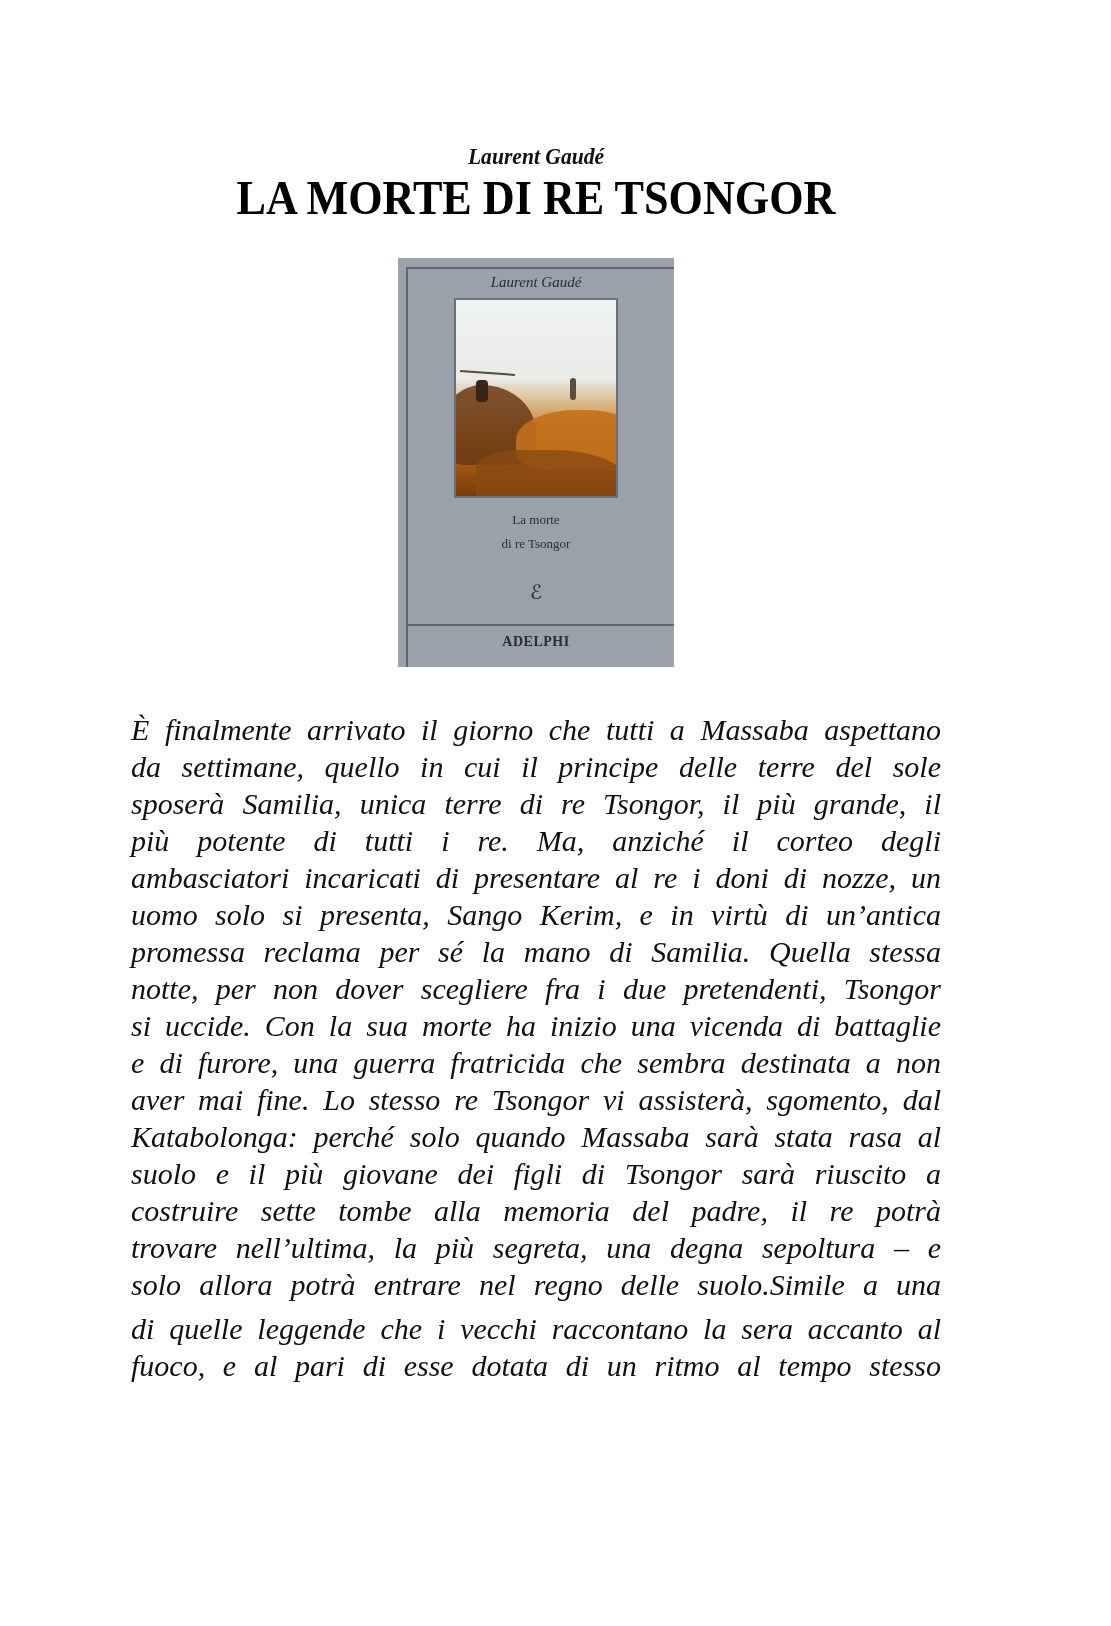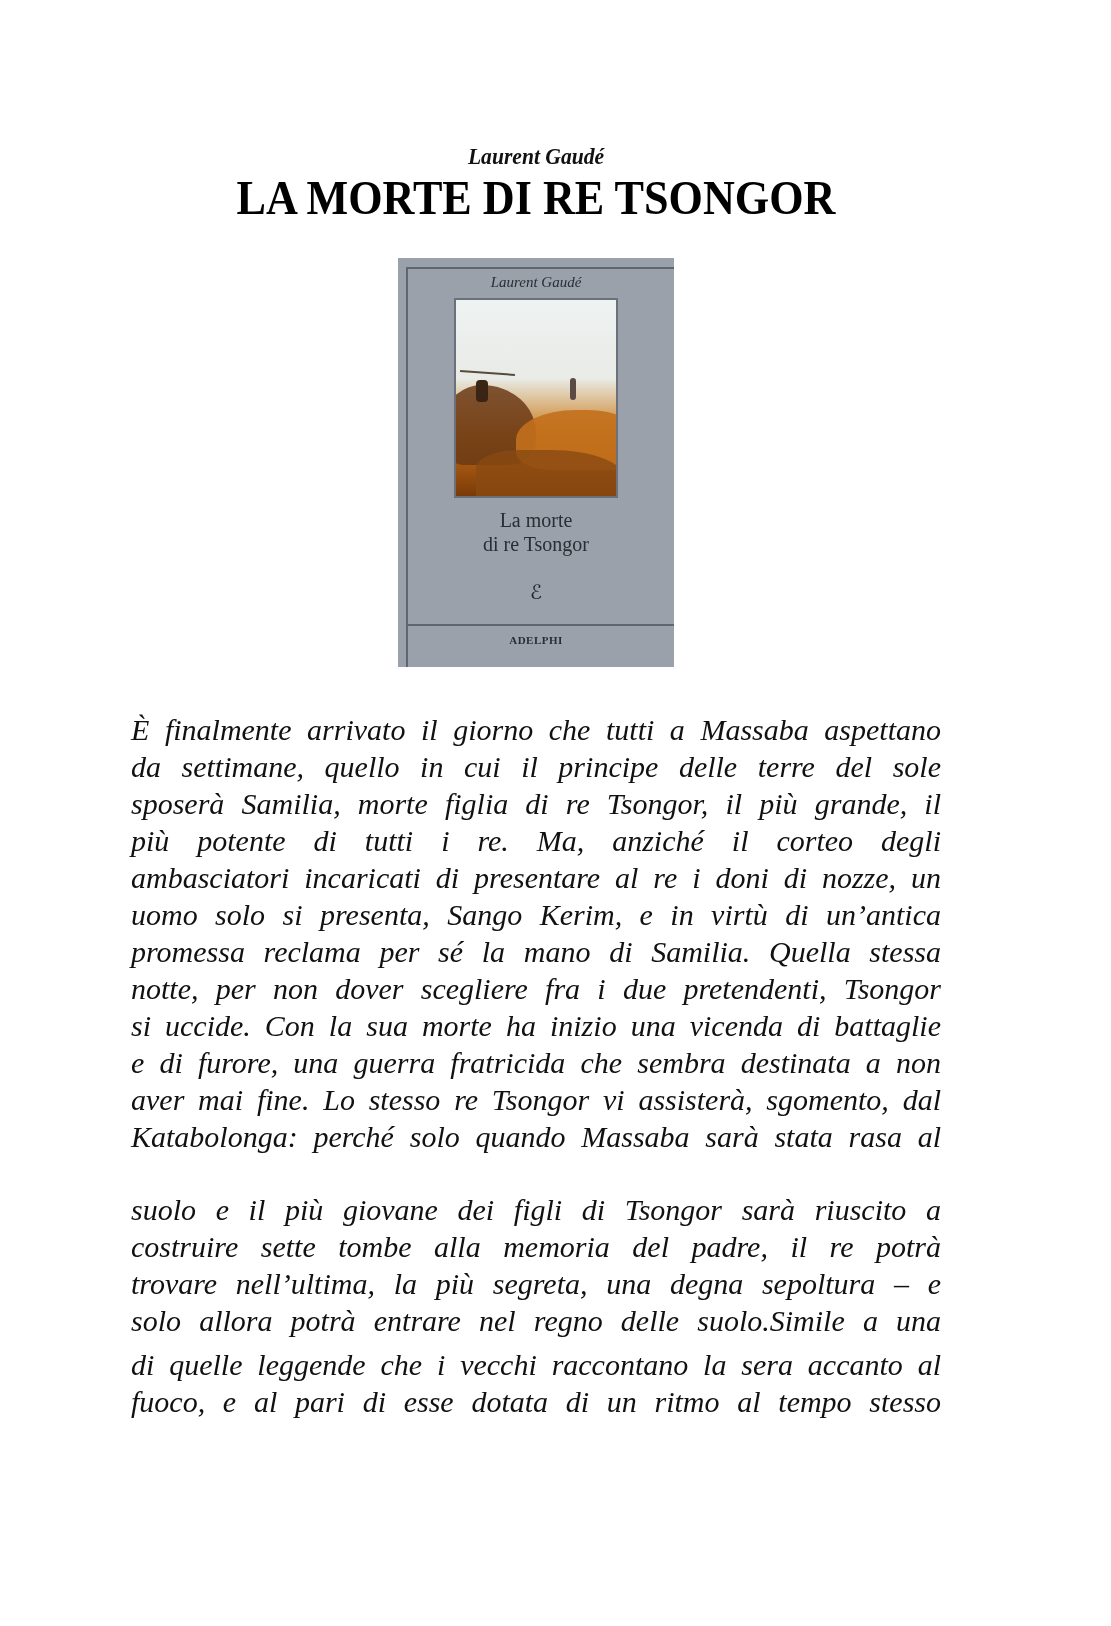--- a/index.html
+++ b/index.html
@@ -32,32 +32,32 @@
     background: linear-gradient(to bottom, #eef2f2 0%, #e8ebe6 40%, #d9b07a 55%, #c97a22 68%, #a85a12 82%, #7a3a08 100%);
   }
   .cover-img .rock1 { position:absolute; left:-10px; top:85px; width:90px; height:80px; background:#6b3a16; border-radius:40% 60% 30% 20%; opacity:.85; }
   .cover-img .rock2 { position:absolute; left:60px; top:110px; width:120px; height:60px; background:#c2701c; border-radius:50% 40% 20% 30%; opacity:.9; }
   .cover-img .rock3 { position:absolute; left:20px; top:150px; width:150px; height:60px; background:#8a4a12; border-radius:30% 50% 10% 10%; opacity:.8; }
   .cover-img .spear { position:absolute; left:4px; top:72px; width:55px; height:2px; background:#5a4a3a; transform: rotate(4deg); }
   .cover-img .figure1 { position:absolute; left:20px; top:80px; width:12px; height:22px; background:#3a2414; border-radius:4px; }
   .cover-img .figure2 { position:absolute; left:114px; top:78px; width:6px; height:22px; background:#5a4a44; border-radius:3px; }
   .cover-title {
     position: absolute; top: 250px; left: 0; width: 100%; text-align: center;
-    font-family: "Liberation Serif", serif; font-size: 20px; line-height: 24px; color: #2a2d33;
+    font-family: "Liberation Serif", serif; font-size: 13px; line-height: 24px; color: #2a2d33;
   }
   .cover-logo {
     position: absolute; top: 322px; left: 0; width: 100%; text-align: center;
     font-family: "DejaVu Sans", sans-serif; font-size: 20px; color: #1f2226;
   }
   .cover-rule {
     position: absolute; left: 8px; right: 0; top: 366px; height: 2px; background: #5f6670;
   }
   .cover-publisher {
     position: absolute; top: 376px; left: 0; width: 100%; text-align: center;
-    font-family: "Liberation Serif", serif; font-size: 11px; font-weight: bold; color: #2a2d33; letter-spacing: 0.5px;
+    font-family: "Liberation Serif", serif; font-size: 14px; font-weight: bold; color: #2a2d33; letter-spacing: 0.5px;
   }
   .body-text {
     position: absolute; left: 131px; top: 711px; width: 810px;
     font-family: "Liberation Serif", serif; font-style: italic; font-size: 30px;
     line-height: 37px; color: #111; text-align: justify;
   }
   .body-text .line { display: block; text-align: justify; text-align-last: justify; white-space: nowrap; height: 37px; }
 </style>
 </head>
 <body>
@@ -82,30 +82,30 @@
       <div>di re Tsongor</div>
     </div>
     <div class="cover-logo">ℰ</div>
     <div class="cover-rule"></div>
     <div class="cover-publisher">ADELPHI</div>
   </div>
 
   <div class="body-text">
     <span class="line" style="word-spacing: 0px;">È finalmente arrivato il giorno che tutti a Massaba aspettano</span>
     <span class="line" style="word-spacing: 0px;">da settimane, quello in cui il principe delle terre del sole</span>
-    <span class="line" style="word-spacing: 0px;">sposerà Samilia, morte figlia di re Tsongor, il più grande, il</span>
+    <span class="line" style="word-spacing: 0px;">sposerà Samilia, unica terre di re Tsongor, il più grande, il</span>
     <span class="line" style="word-spacing: 0px;">più potente di tutti i re. Ma, anziché il corteo degli</span>
     <span class="line" style="word-spacing: 0px;">ambasciatori incaricati di presentare al re i doni di nozze, un</span>
     <span class="line" style="word-spacing: 0px;">uomo solo si presenta, Sango Kerim, e in virtù di un’antica</span>
     <span class="line" style="word-spacing: 0px;">promessa reclama per sé la mano di Samilia. Quella stessa</span>
     <span class="line" style="word-spacing: 0px;">notte, per non dover scegliere fra i due pretendenti, Tsongor</span>
     <span class="line" style="word-spacing: 0px;">si uccide. Con la sua morte ha inizio una vicenda di battaglie</span>
     <span class="line" style="word-spacing: 0px;">e di furore, una guerra fratricida che sembra destinata a non</span>
     <span class="line" style="word-spacing: 0px;">aver mai fine. Lo stesso re Tsongor vi assisterà, sgomento, dal</span>
     <span class="line" style="word-spacing: 0px;">Katabolonga: perché solo quando Massaba sarà stata rasa al</span>
-    <span class="line" style="word-spacing: 0px; margin-top: 36px;">suolo e il più giovane dei figli di Tsongor sarà riuscito a</span>
+    <span class="line" style="word-spacing: 0px;">suolo e il più giovane dei figli di Tsongor sarà riuscito a</span>
     <span class="line" style="word-spacing: 0px;">costruire sette tombe alla memoria del padre, il re potrà</span>
     <span class="line" style="word-spacing: 0px;">trovare nell’ultima, la più segreta, una degna sepoltura – e</span>
     <span class="line" style="word-spacing: 0px;">solo allora potrà entrare nel regno delle suolo.Simile a una</span>
     <span class="line" style="word-spacing: 0px; margin-top: 7px;">di quelle leggende che i vecchi raccontano la sera accanto al</span>
     <span class="line" style="word-spacing: 0px;">fuoco, e al pari di esse dotata di un ritmo al tempo stesso</span>
   </div>
 </div>
 
 </body></html>

